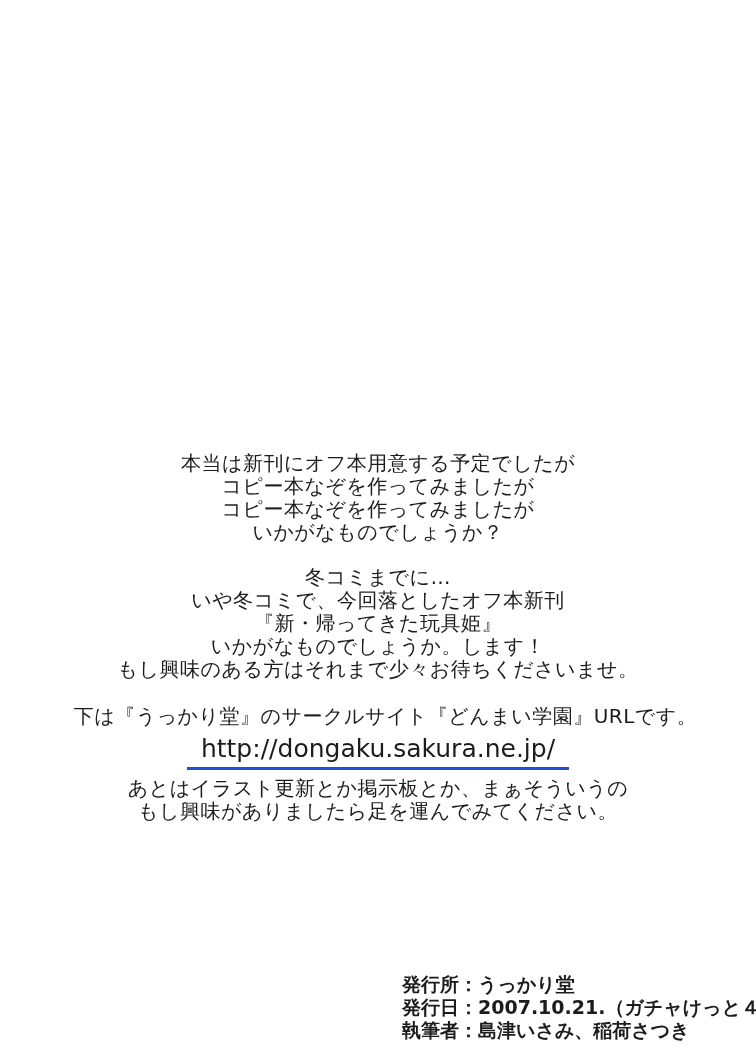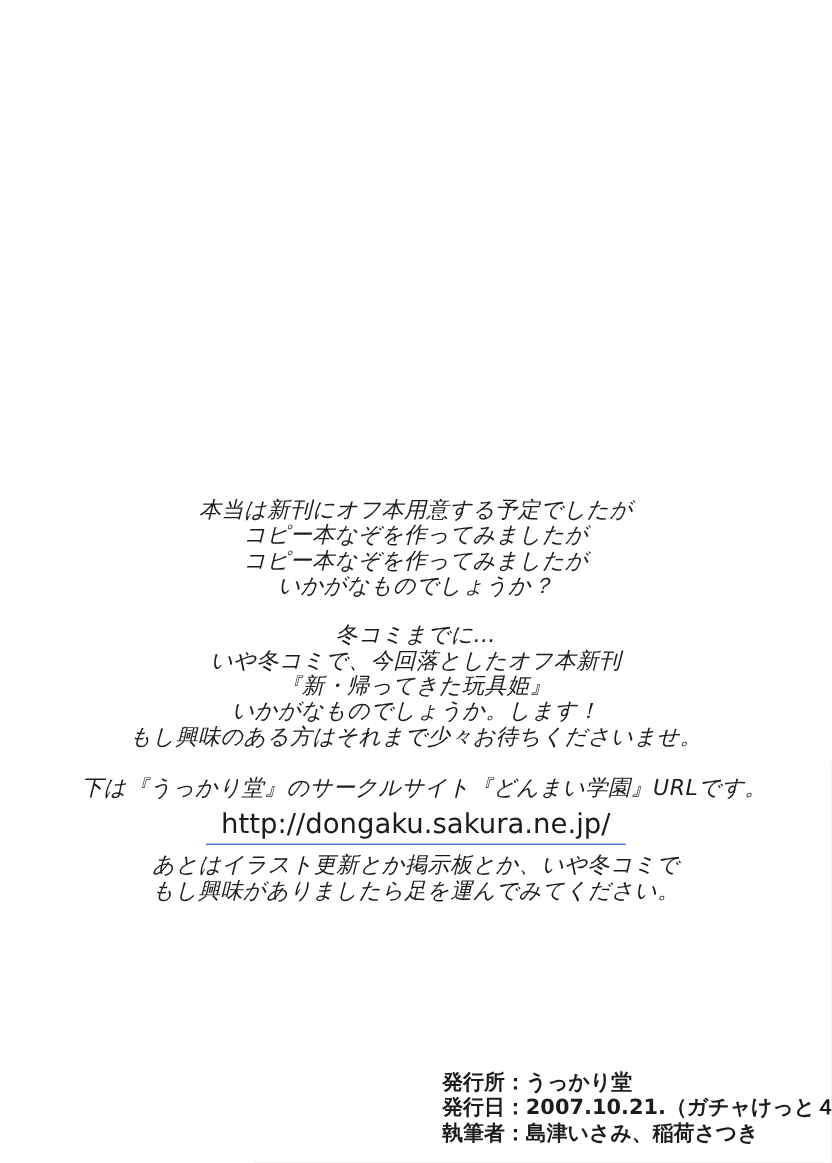--- a/index.html
+++ b/index.html
@@ -21,35 +21,35 @@
   .main-text {
     position: absolute;
     top: 452px;
     left: 0;
     width: 100%;
     text-align: center;
     font-size: 20px;
     line-height: 23px;
     letter-spacing: 0.5px;
   }
-  .para { margin: 0; font-style: italic; }
+  .para { margin: 0; }
   .para-gap-1 { margin-top: 22px; }
   .para-gap-2 { margin-top: 24px; padding-left: 15px; }
   .line { white-space: nowrap; }
   .url-line {
     margin-top: 4px;
     font-size: 25px;
     line-height: 34px;
     letter-spacing: 0px;
     font-weight: normal;
   }
   .url-underline {
     display: inline-block;
     padding: 0 14px 1px 14px;
-    border-bottom: 1px solid #1d4ed8;
+    border-bottom: 3px solid #1d4ed8;
   }
   .para-site-info { margin-top: 7px; }
   .colophon {
     position: absolute;
     left: 402px;
     top: 973px;
     font-size: 19px;
     line-height: 23px;
     font-weight: bold;
     letter-spacing: 0px;
@@ -81,21 +81,21 @@
 
     <div class="para para-gap-2">
       <div class="line">下は『うっかり堂』のサークルサイト『どんまい学園』URLです。</div>
     </div>
 
     <div class="url-line">
       <span class="url-underline">http://dongaku.sakura.ne.jp/</span>
     </div>
 
     <div class="para para-site-info">
-      <div class="line">あとはイラスト更新とか掲示板とか、いや冬コミで</div>
+      <div class="line">あとはイラスト更新とか掲示板とか、まぁそういうの</div>
       <div class="line">もし興味がありましたら足を運んでみてください。</div>
     </div>
 
   </div>
 
   <div class="colophon">
     <div>発行所：うっかり堂</div>
     <div>発行日：2007.10.21.（ガチャけっと４）</div>
     <div>執筆者：島津いさみ、稲荷さつき</div>
   </div>

